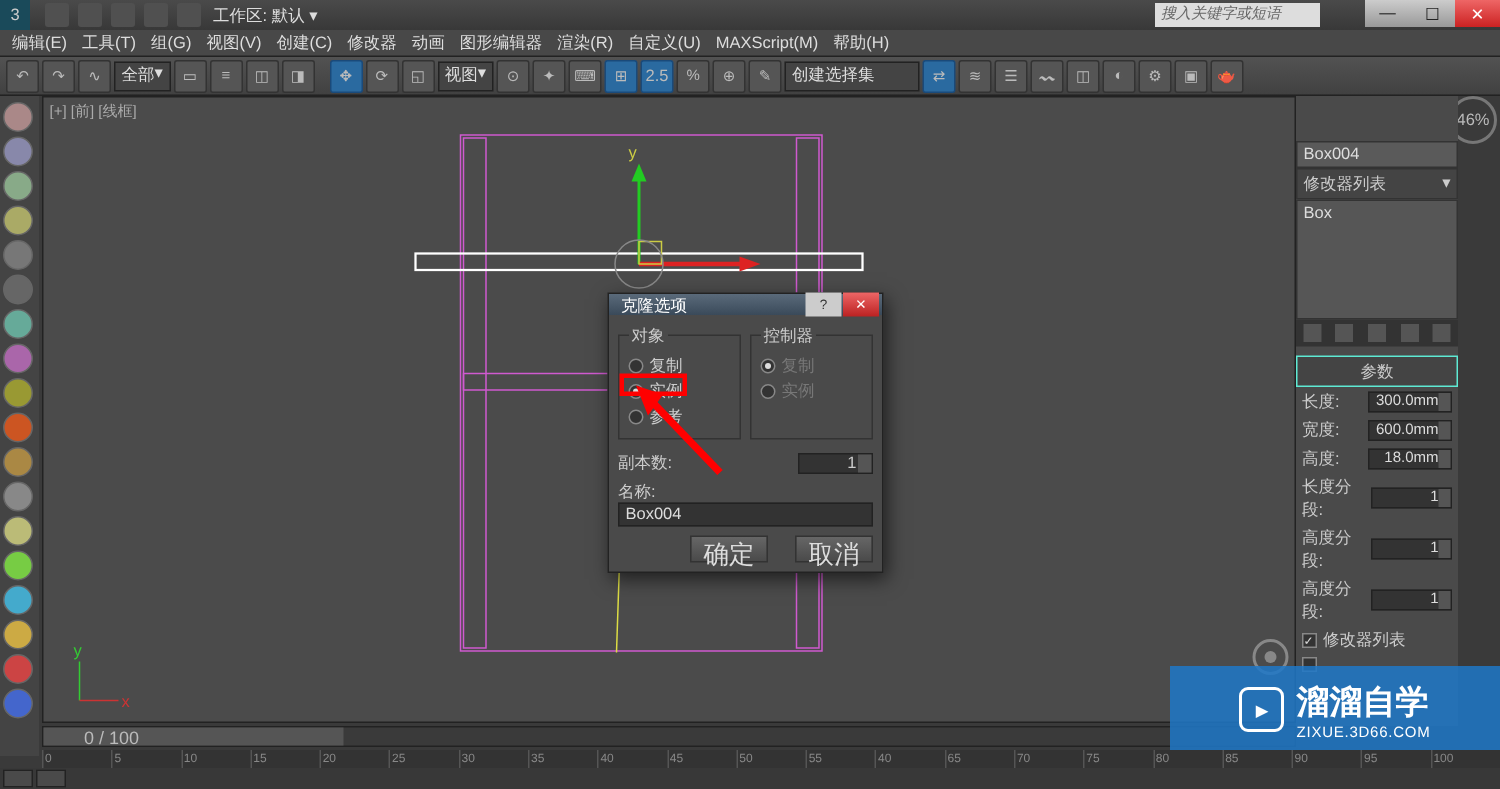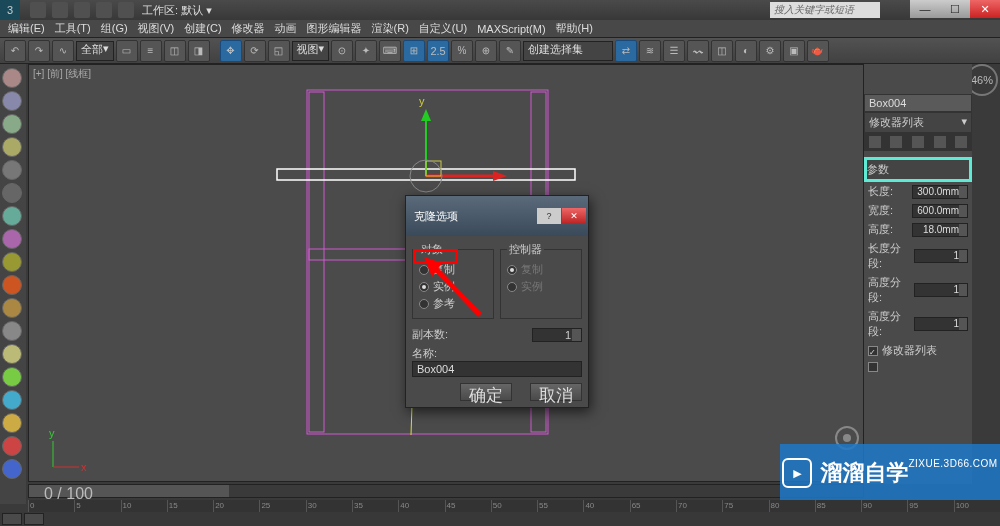--- a/index.html
+++ b/index.html
@@ -33,40 +33,40 @@
 
 .lefttool { position: absolute; left: 0; top: 64px; width: 26px; height: 440px; background: #444; display: flex; flex-direction: column; gap: 3px; padding: 4px 2px; }
 .ltbtn { width: 20px; height: 20px; border-radius: 10px; border:1px solid #666;}
 
 
 .viewport { position: absolute; left: 28px; top: 64px; width: 836px; height: 418px; background: #4b4b4b; border: 1px solid #222; }
 .viewport .vplabel { position: absolute; left: 4px; top: 2px; color: #aaa; font-size:10px;}
 .viewport svg { position: absolute; left: 0; top: 0; }
 .vp-scroll-h { position:absolute; left:28px; top:484px; width:836px; height:14px; background:#3a3a3a; border:1px solid #222;}
 .vp-scroll-h .thumb { position:absolute; left:0; width:200px; height:12px; background:#555;}
-.vp-status { position:absolute; left:44px; top:485px; color:#bbb; font-size:16px;}
+.vp-status { position:absolute; left:56px; top:485px; color:#bbb; font-size:12px;}
 
 
 .rightpanel { position: absolute; right: 28px; top: 64px; width: 108px; height: 420px; background: #4a4a4a; }
 .rightpanel .name { width: 100%; height: 18px; background: #5a5a5a; border: 1px solid #333; padding: 0 4px; color: #ddd; line-height:16px;}
 .rightpanel .modlabel { background: #444; padding: 2px 4px; border: 1px solid #333; display:flex; justify-content:space-between;}
 .rightpanel .modlist { height: 80px; background: #565656; border: 1px solid #333; padding: 2px 4px; color: #ddd; }
 .rightpanel .modbtns { height: 18px; background:#333; display:flex; justify-content:space-around; align-items:center; padding:2px 0;}
 .rightpanel .modbtns div{ width:12px; height:12px; background:#555;}
-.rightpanel .rollout-hdr { background: #444; border: 3px solid #5eead4; padding: 2px 0; margin-top:6px;}
+.rightpanel .rollout-hdr { background: #444; border: 1px solid #5eead4; text-align: center; padding: 2px 0; margin-top:6px;}
 .rightpanel .param { display: flex; justify-content: space-between; align-items: center; padding: 2px 4px; }
 .rightpanel .spinner { width: 56px; height: 14px; background: #333; border: 1px solid #222; color: #ddd; text-align: right; padding-right: 8px; font-size:10px; line-height:12px; position:relative;}
 .rightpanel .spinner::after{content:"";position:absolute;right:0;top:0;width:8px;height:100%;background:#555;}
 .rightpanel .chk { display: flex; align-items: center; gap: 4px; padding: 2px 4px; }
 .rightpanel .chk .box { width: 10px; height: 10px; border: 1px solid #888; background:#333;}
 .rightpanel .chk .box.on::after{content:"✓";color:#ddd;font-size:8px;position:relative;top:-2px;}
 
 
 .dialog { position: absolute; left: 405px; top: 195px; width: 184px; background: #4a4a4a; border: 1px solid #222; box-shadow: 2px 4px 12px rgba(0,0,0,0.6); }
-.dialog .dtitle { height: 40px; background: linear-gradient(#5a6a7a,#3a4a5a); display: flex; align-items: center; justify-content: space-between; padding: 0 2px 0 8px; color:#fff;}
+.dialog .dtitle { height: 14px; background: linear-gradient(#5a6a7a,#3a4a5a); display: flex; align-items: center; justify-content: space-between; padding: 0 2px 0 8px; color:#fff;}
 .dialog .dtitle .dbtns{display:flex;}
 .dialog .dtitle .dbtns div{width:24px;height:16px;background:#ccc;margin-left:1px;display:flex;align-items:center;justify-content:center;font-size:9px;color:#333;}
 .dialog .dtitle .dbtns .dclose{background:linear-gradient(#e66,#b22);color:#fff;}
 .dialog .body { padding: 6px; }
 .dialog fieldset { border: 1px solid #333; padding: 4px 6px 6px; margin-bottom: 4px; }
 .dialog legend { padding: 0 2px; color:#ccc;}
 .dialog .radio { display: flex; align-items: center; gap: 4px; padding: 1px 0; }
 .dialog .radio .r { width: 10px; height: 10px; border-radius: 50%; border: 1px solid #888; background: #333; position: relative; }
 .dialog .radio .r.sel::after { content:""; position:absolute; left:2px; top:2px; width:4px; height:4px; background:#ddd; border-radius:50%; }
 .dialog .radio.disabled { color: #777; }
@@ -88,21 +88,21 @@
 .timeline .inner{display:flex; height:100%;}
 .timeline .tick{flex:1;border-left:1px solid #555;font-size:8px;color:#888;text-align:left;padding-left:1px;line-height:12px;}
 
 
 .statusbar { position: absolute; left: 0; bottom: 0; width: 1000px; height: 14px; background: #383838; display: flex; align-items: center; }
 .statusbar .sbtn { width: 20px; height: 12px; background: #4a4a4a; border:1px solid #222; margin-left:2px;}
 
 
 .watermark { position: absolute; right: 0; bottom: 24px; width: 220px; height: 58px; background: rgba(30,120,200,0.85); display: flex; align-items: center; justify-content: center; gap: 8px; color: #fff; }
 .watermark .play { width: 30px; height: 30px; border: 2px solid #fff; border-radius: 6px; display:flex;align-items:center;justify-content:center;}
-.watermark .txt { display:flex; flex-direction:row; }
+.watermark .txt { display:flex; flex-direction:column; }
 .watermark .cn { font-size: 22px; font-weight: bold; }
 .watermark .url { font-size: 10px; letter-spacing:0.5px;}
 
 
 .wheel{position:absolute; right:140px; bottom:75px; width:26px; height:26px;}
 </style>
 </head>
 <body>
 
 <div class="titlebar">
@@ -235,20 +235,21 @@
 </div>
 <div style="position:absolute; right:2px; top:64px; width:32px; height:32px; border:2px solid #777; border-radius:50%; display:flex;align-items:center;justify-content:center;color:#bbb;font-size:11px">46%</div>
 
 <div class="rightpanel">
   <div style="height:30px"></div>
   <div class="name">Box004</div>
   <div class="modlabel">
       <span>修改器列表</span>
       <span>▾</span>
     </div>
+  <div class="modlist"><span>Box</span></div>
   <div class="modbtns">
     <div></div>
     <div></div>
     <div></div>
     <div></div>
     <div></div>
   </div>
   <div class="rollout-hdr">参数</div>
   <div class="param">
       <span>长度:</span>

